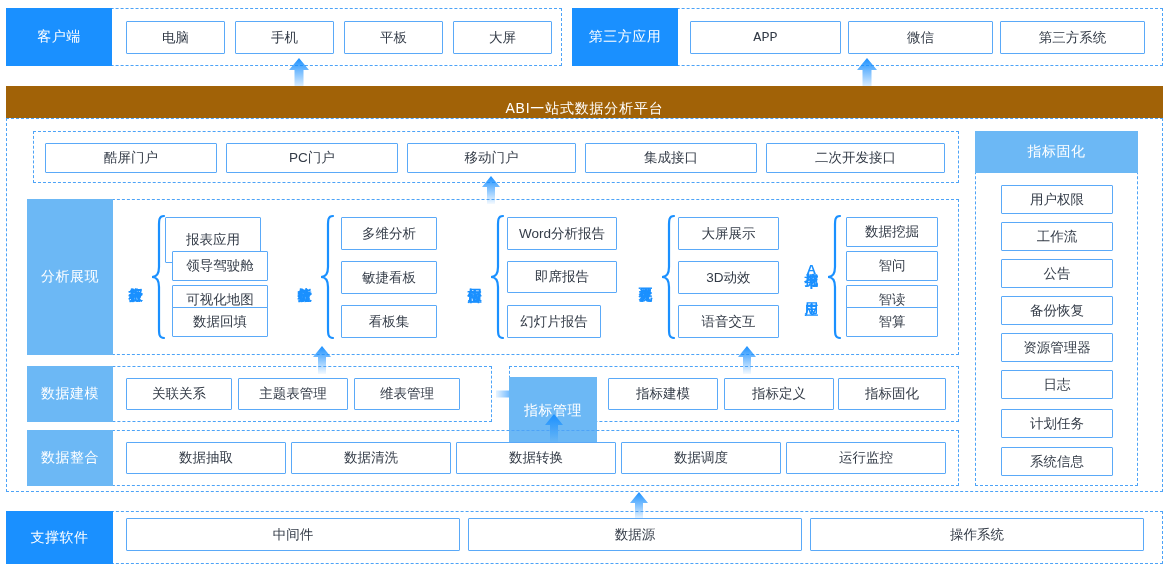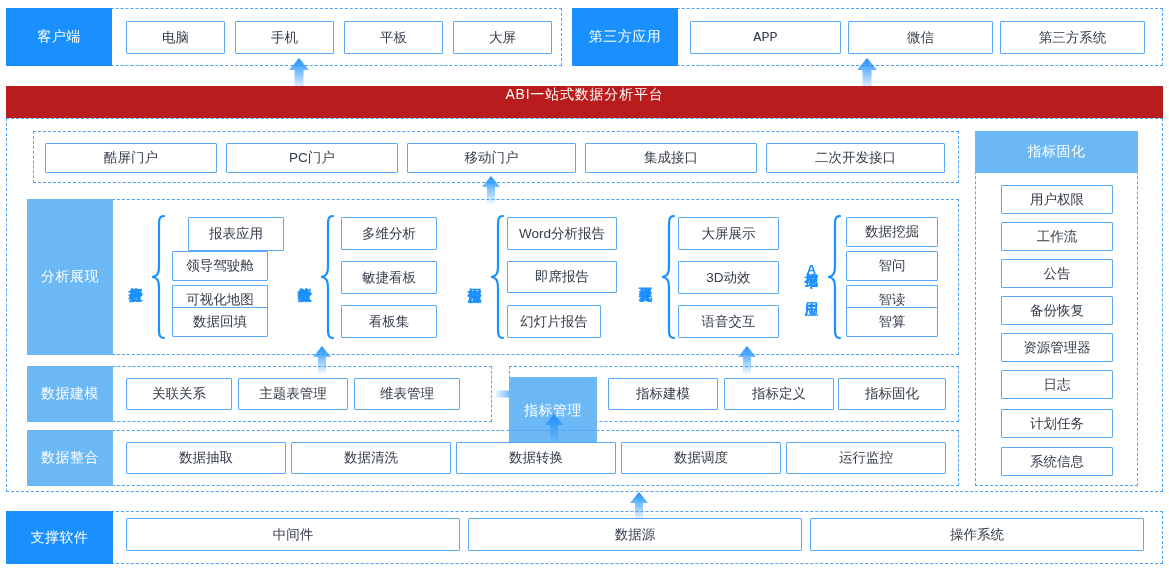--- a/index.html
+++ b/index.html
@@ -48,24 +48,24 @@
     background: #ffffff;
     color: #333b47;
     display: flex;
     align-items: center;
     justify-content: center;
     font-size: 13.5px;
     border-radius: 1px;
   }
 
   .banner {
-    background: #b91c1c;
+    background: #a16207;
     color: #ffffff;
     display: flex;
-    align-items: flex-start;
+    align-items: flex-end;
     justify-content: center;
     font-size: 14px;
     letter-spacing: .8px;
   }
 
   
   .vlabel {
     color: #1a90ff;
     font-size: 14px;
     font-weight: bold;
@@ -178,21 +178,21 @@
   <div class="abs light-tag" style="left:27px; top:199px; width:86px; height:156px;">
     <span>分析展现</span>
   </div>
 
   <div class="abs vlabel" style="left:126px; top:216px; width:20px; height:122px;">
     <span>报表分析</span>
   </div>
   <svg class="abs brace" style="left:150px; top:214px;" width="16" height="126" viewBox="0 0 16 126" fill="none">
     <path d="M14 2 C9 2 9 6 9 12 L9 53 C9 60 6 63 2 63 C6 63 9 66 9 73 L9 114 C9 120 9 124 14 124" stroke="#1a90ff" stroke-width="2.2" stroke-linecap="round"></path>
   </svg>
-  <div class="abs wbox" style="left:188px; top:217px; width:96px; height:34px;">
+  <div class="abs wbox" style="left:165px; top:217px; width:96px; height:46px;">
     <span>报表应用</span>
   </div>
   <div class="abs wbox" style="left:172px; top:251px; width:96px; height:30px;">
     <span>领导驾驶舱</span>
   </div>
   <div class="abs wbox" style="left:172px; top:285px; width:96px; height:30px;">
     <span>可视化地图</span>
   </div>
   <div class="abs wbox" style="left:172px; top:307px; width:96px; height:30px;">
     <span>数据回填</span>

